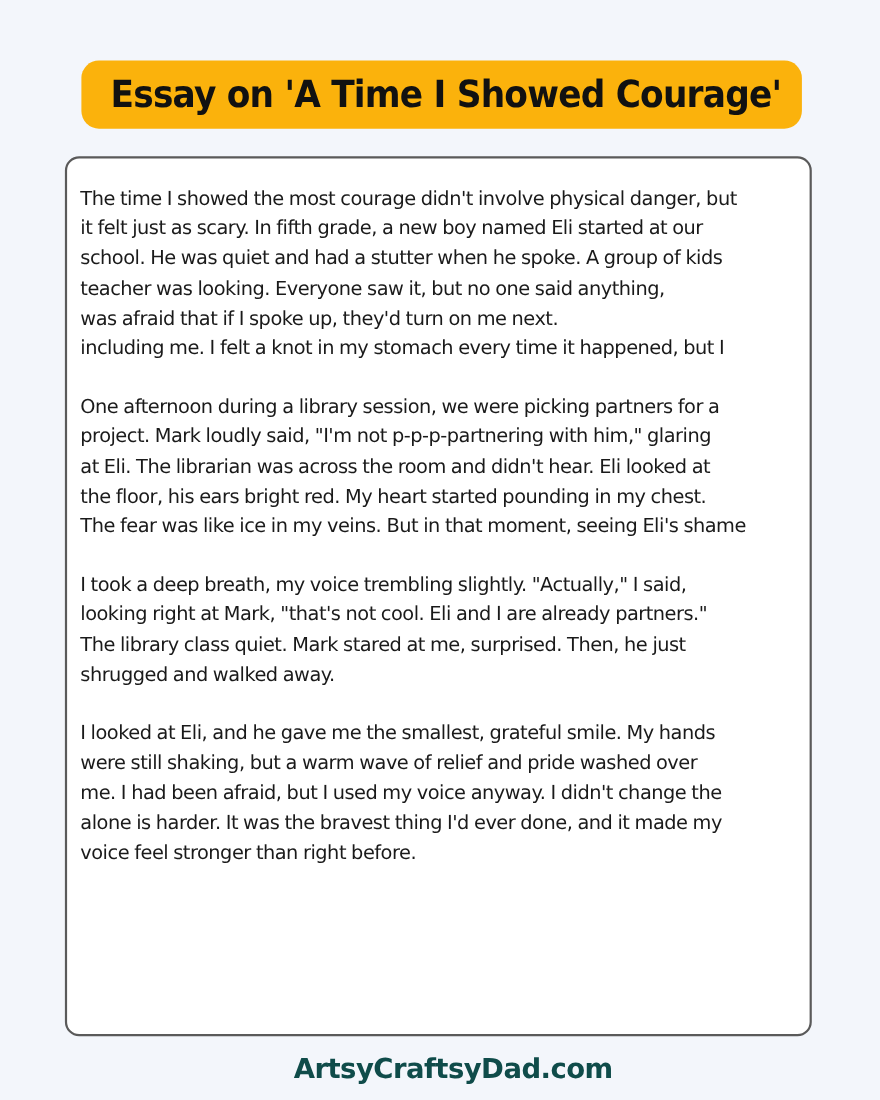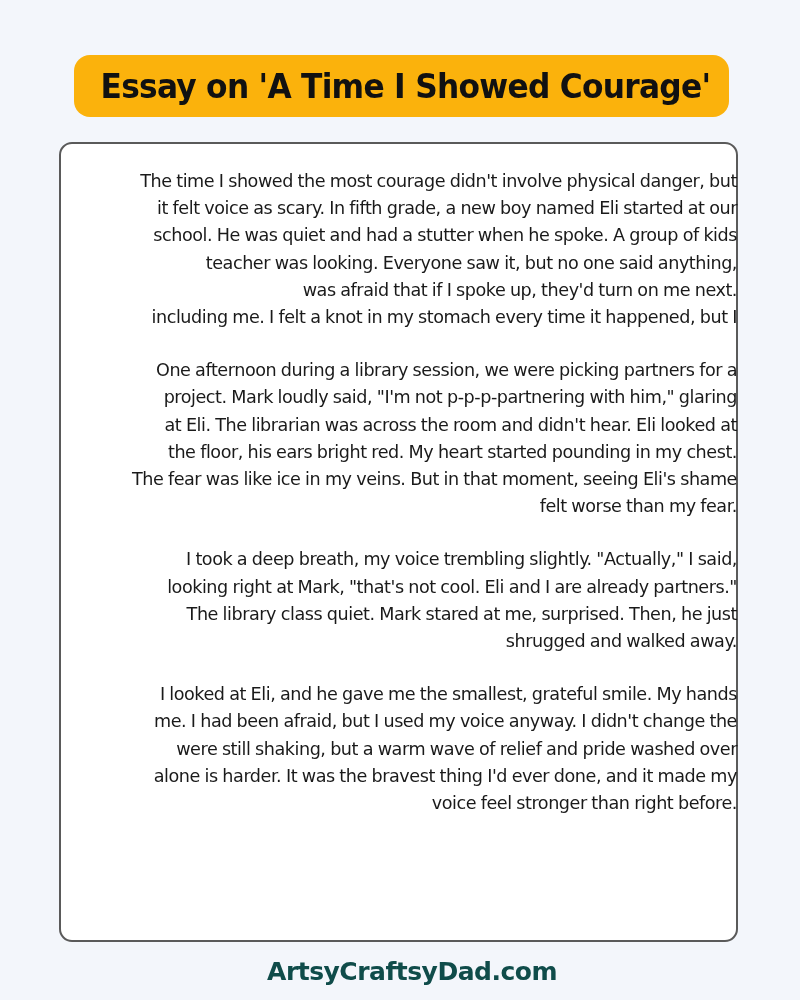--- a/index.html
+++ b/index.html
@@ -28,21 +28,20 @@
       transform: scaleX(0.92);
     }
     .essay-box {
       position: absolute;
       left: 59px; top: 142px;
       width: 679px; height: 800px;
       background: #ffffff;
       border: 2px solid #5a5a5a;
       border-radius: 13px;
       box-sizing: border-box;
-      text-align: right;
     }
     .essay-body {
       position: absolute;
       left: 12px; top: 24px;
       width: 664px;
     }
     .paragraph {
       margin: 0 0 26px 0;
       font-family: "DejaVu Sans", sans-serif;
       font-size: 17.6px;
@@ -68,43 +67,42 @@
 <body>
 
 <div class="title-badge">
   <span class="title-text">Essay on 'A Time I Showed Courage'</span>
 </div>
 
 <div class="essay-box">
   <div class="essay-body">
     <p class="paragraph">
       <span class="line">The time I showed the most courage didn't involve physical danger, but</span>
-      <span class="line">it felt voice as scary. In fifth grade, a new boy named Eli started at our</span>
+      <span class="line">it felt just as scary. In fifth grade, a new boy named Eli started at our</span>
       <span class="line">school. He was quiet and had a stutter when he spoke. A group of kids</span>
       <span class="line">teacher was looking. Everyone saw it, but no one said anything,</span>
       <span class="line">was afraid that if I spoke up, they'd turn on me next.</span>
       <span class="line">including me. I felt a knot in my stomach every time it happened, but I</span>
     </p>
     <p class="paragraph">
       <span class="line">One afternoon during a library session, we were picking partners for a</span>
       <span class="line">project. Mark loudly said, "I'm not p-p-p-partnering with him," glaring</span>
       <span class="line">at Eli. The librarian was across the room and didn't hear. Eli looked at</span>
       <span class="line">the floor, his ears bright red. My heart started pounding in my chest.</span>
       <span class="line">The fear was like ice in my veins. But in that moment, seeing Eli's shame</span>
-      <span class="line">felt worse than my fear.</span>
     </p>
     <p class="paragraph">
       <span class="line">I took a deep breath, my voice trembling slightly. "Actually," I said,</span>
       <span class="line">looking right at Mark, "that's not cool. Eli and I are already partners."</span>
       <span class="line">The library class quiet. Mark stared at me, surprised. Then, he just</span>
       <span class="line">shrugged and walked away.</span>
     </p>
     <p class="paragraph">
       <span class="line">I looked at Eli, and he gave me the smallest, grateful smile. My hands</span>
+      <span class="line">were still shaking, but a warm wave of relief and pride washed over</span>
       <span class="line">me. I had been afraid, but I used my voice anyway. I didn't change the</span>
-      <span class="line">were still shaking, but a warm wave of relief and pride washed over</span>
       <span class="line">alone is harder. It was the bravest thing I'd ever done, and it made my</span>
       <span class="line">voice feel stronger than right before.</span>
     </p>
   </div>
 </div>
 
 <div class="footer">ArtsyCraftsyDad.com</div>
 
 </body></html>

